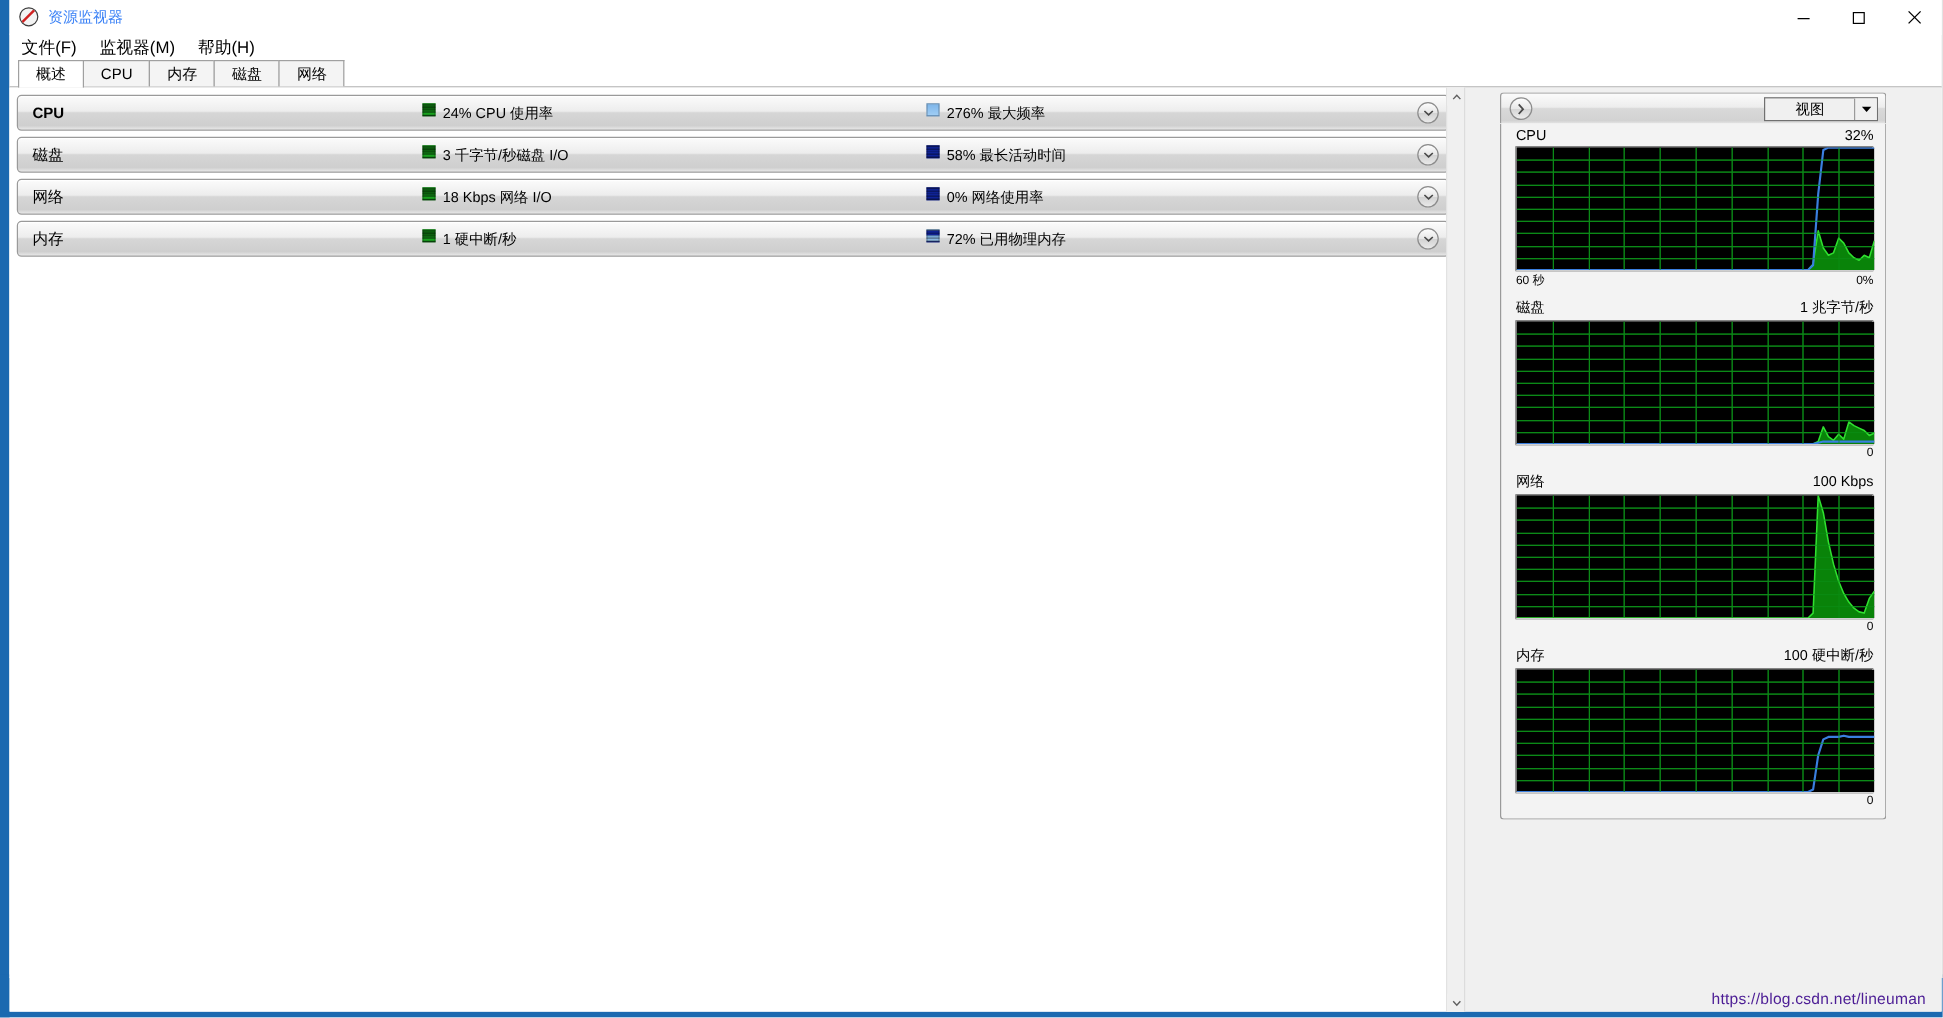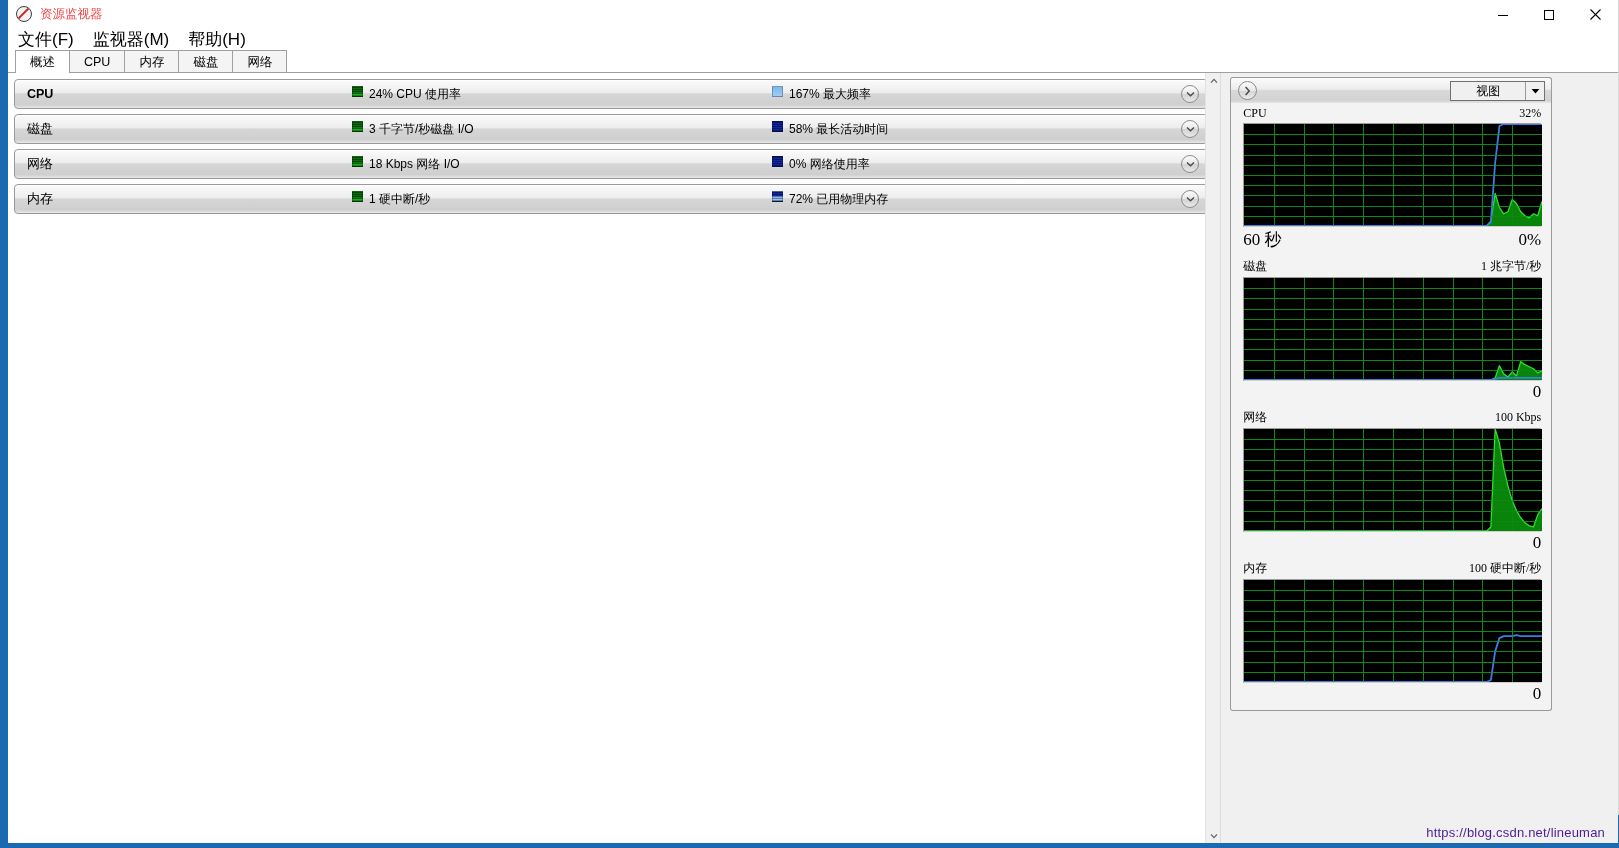--- a/index.html
+++ b/index.html
@@ -51,41 +51,41 @@
   }
   .title-icon::after {
     content: "";
     position: absolute; left: -1px; top: 5.4px;
     width: 16px; height: 2px;
     background: #d02020;
     transform: rotate(-45deg);
   }
   .title-text {
     position: absolute; left: 32px; top: 5px;
-    font-size: 12.5px; color: #ef4444;
+    font-size: 12.5px; color: #3b82f6;
     line-height: 18px;
   }
   .win-btns {
     position: absolute; right: 0; top: 0; height: 29px;
     display: flex;
   }
   .win-btn {
     width: 46px; height: 29px;
     display: flex; align-items: center; justify-content: center;
     background: #ffffff;
   }
   .win-btn svg { display: block; }
 
   
   .menubar {
     height: 21px;
     background: #ffffff;
     display: flex; align-items: center;
     padding-left: 10px;
-    font-size: 17px; color: #000;
+    font-size: 14px; color: #000;
   }
   .menu-item { padding: 1px 10px 1px 0; margin-right: 9px; cursor: default; }
 
   
   .tabstrip {
     position: relative;
     height: 23px;
     background: #ffffff;
     display: flex; align-items: flex-end;
     padding-left: 7px;
@@ -197,22 +197,22 @@
   .lv-arrow.bottom { position: absolute; bottom: 0; left: 0; }
 
   
   .right-pane {
     position: relative;
     width: 398px; height: 770px;
     background: #f0f0f0;
     border-left: 1px solid #dcdcdc;
   }
   .rp-inner {
-    position: absolute; left: 9px; top: 4px;
-    width: 322px; height: 590px; font-family: Liberation Serif, serif;
+    position: absolute; left: 29px; top: 4px;
+    width: 322px; height: 590px;
   }
   .rp-toolbar {
     position: relative;
     height: 26px; width: 322px;
     border: 1px solid #9a9a9a;
     border-bottom: none;
     background: linear-gradient(to bottom, #fbfbfb 0%, #ededed 45%, #d9d9d9 50%, #d2d2d2 90%, #e6e6e6 100%);
     border-radius: 3px 3px 0 0;
     display: flex; align-items: center;
   }
@@ -260,21 +260,21 @@
     position: relative;
     border: 1px solid #9b9b9b;
     border-right-color: #cfcfcf;
     border-bottom-color: #cfcfcf;
     background: #000;
     line-height: 0;
   }
   .g-canvas-wrap svg { display: block; }
   .g-foot {
     display: flex; justify-content: space-between; align-items: baseline;
-    font-size: 17px; color: #000;
+    font-size: 10px; color: #000;
     padding-top: 1px; min-height: 15px;
   }
   .g-foot.right-only { justify-content: flex-end; }
 
   
   .watermark {
     position: absolute; right: 14px; bottom: 8px;
     font-size: 13px; color: #4c1d95;
     letter-spacing: 0.2px;
     pointer-events: none;
@@ -333,21 +333,21 @@
         <div class="rows-wrap">
 
           <div class="res-row">
             <div class="res-name bold">CPU</div>
             <div class="res-metric m1">
               <span class="swatch sw-green"></span>
               <span>24% CPU 使用率</span>
             </div>
             <div class="res-metric m2">
               <span class="swatch sw-lightblue"></span>
-              <span>167% 最大频率</span>
+              <span>276% 最大频率</span>
             </div>
             <div class="chev-btn">
               <svg width="9" height="6" viewBox="0 0 9 6">
                   <polyline points="1,1.5 4.5,4.8 8,1.5" fill="none" stroke="#4a4a4a" stroke-width="1.4"></polyline>
                 </svg>
             </div>
           </div>
 
           <div class="res-row">
             <div class="res-name">磁盘</div>

